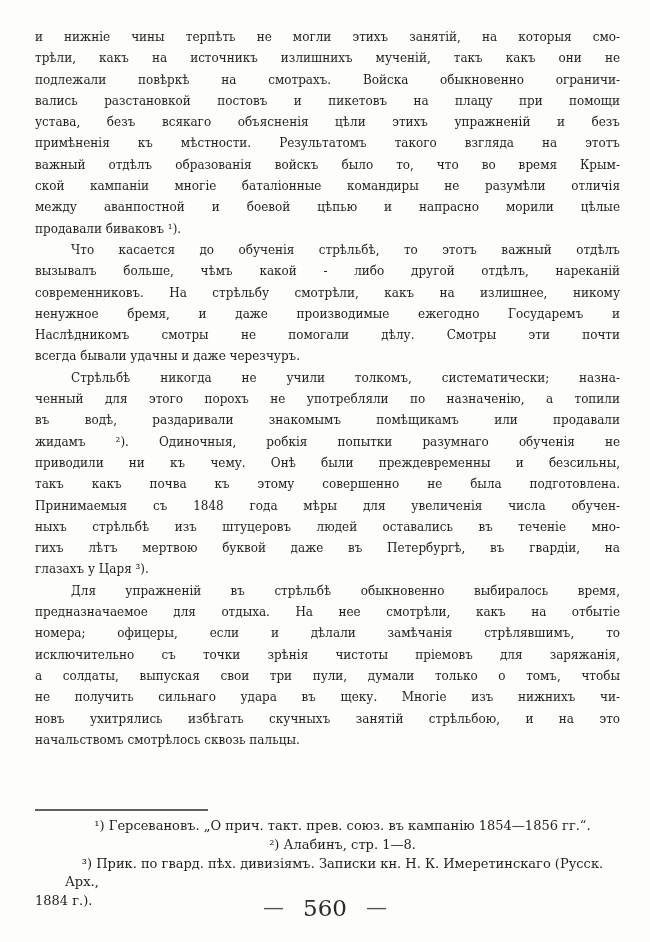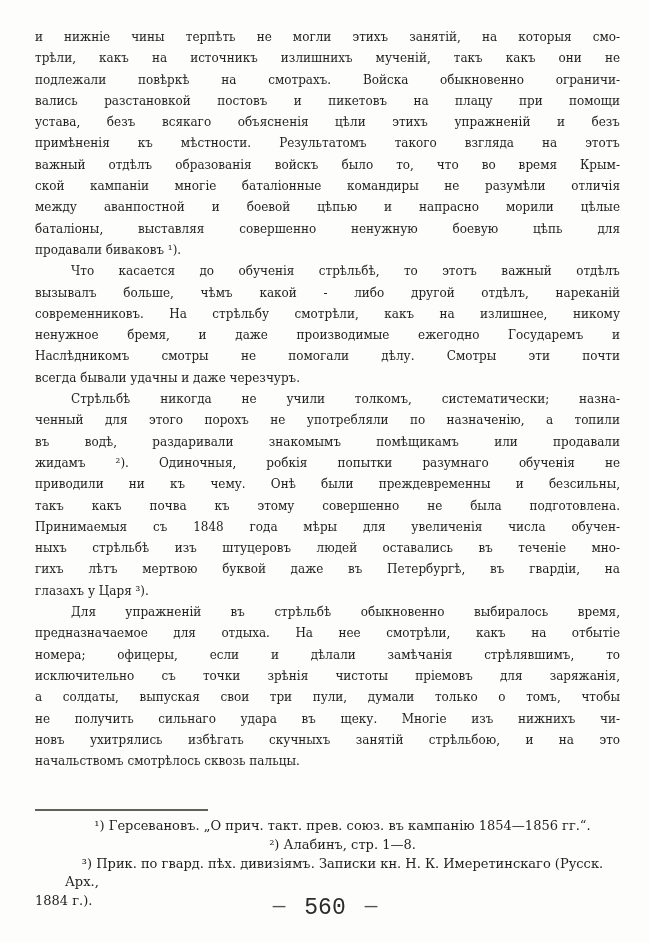--- a/index.html
+++ b/index.html
@@ -59,21 +59,20 @@
   }
   .fn-line.indent { padding-left: 30px; text-align: center; }
   .page-number {
     position: absolute;
     left: 0;
     top: 895px;
     width: 650px;
     text-align: center;
     font-size: 23px;
     color: #2c2c2a;
-    font-family: Liberation Mono, monospace;
   }
   .page-number .dash {
     color: #53534f;
     margin: 0 19px;
     position: relative;
     top: -2px;
     font-size: 21px;
   }
 </style>
 </head>
@@ -85,21 +84,20 @@
       <div class="paragraph">
         <div class="line">и нижніе чины терпѣть не могли этихъ занятій, на которыя смо-</div>
         <div class="line">трѣли, какъ на источникъ излишнихъ мученій, такъ какъ они не</div>
         <div class="line">подлежали повѣркѣ на смотрахъ. Войска обыкновенно ограничи-</div>
         <div class="line">вались разстановкой постовъ и пикетовъ на плацу при помощи</div>
         <div class="line">устава, безъ всякаго объясненія цѣли этихъ упражненій и безъ</div>
         <div class="line">примѣненія къ мѣстности. Результатомъ такого взгляда на этотъ</div>
         <div class="line">важный отдѣлъ образованія войскъ было то, что во время Крым-</div>
         <div class="line">ской кампаніи многіе баталіонные командиры не разумѣли отличія</div>
         <div class="line">между аванпостной и боевой цѣпью и напрасно морили цѣлые</div>
-        <div class="line">баталіоны, выставляя совершенно ненужную боевую цѣпь для</div>
         <div class="line last">продавали биваковъ ¹).</div>
       </div>
       <div class="paragraph">
         <div class="line indent">Что касается до обученія стрѣльбѣ, то этотъ важный отдѣлъ</div>
         <div class="line">вызывалъ больше, чѣмъ какой - либо другой отдѣлъ, нареканій</div>
         <div class="line">современниковъ. На стрѣльбу смотрѣли, какъ на излишнее, никому</div>
         <div class="line">ненужное бремя, и даже производимые ежегодно Государемъ и</div>
         <div class="line">Наслѣдникомъ смотры не помогали дѣлу. Смотры эти почти</div>
         <div class="line last">всегда бывали удачны и даже черезчуръ.</div>
       </div>

